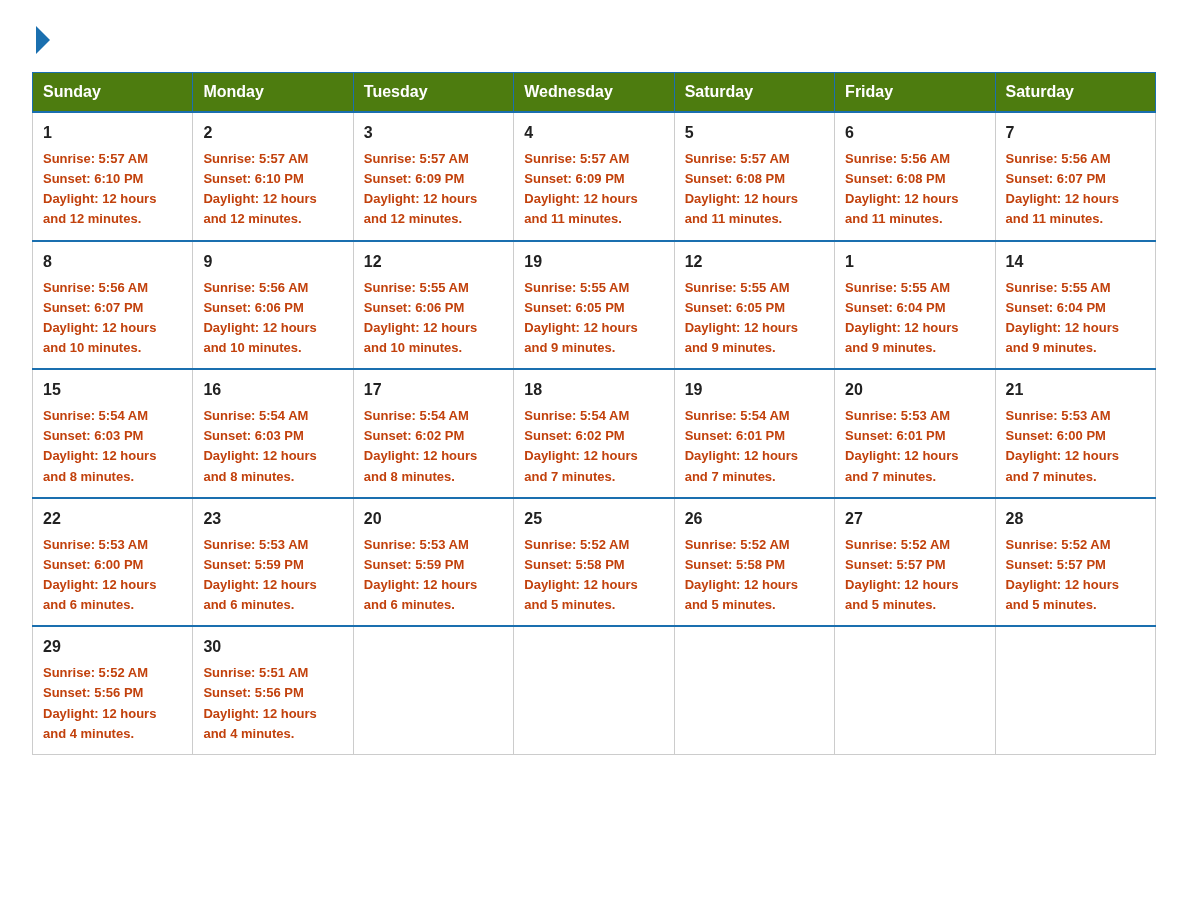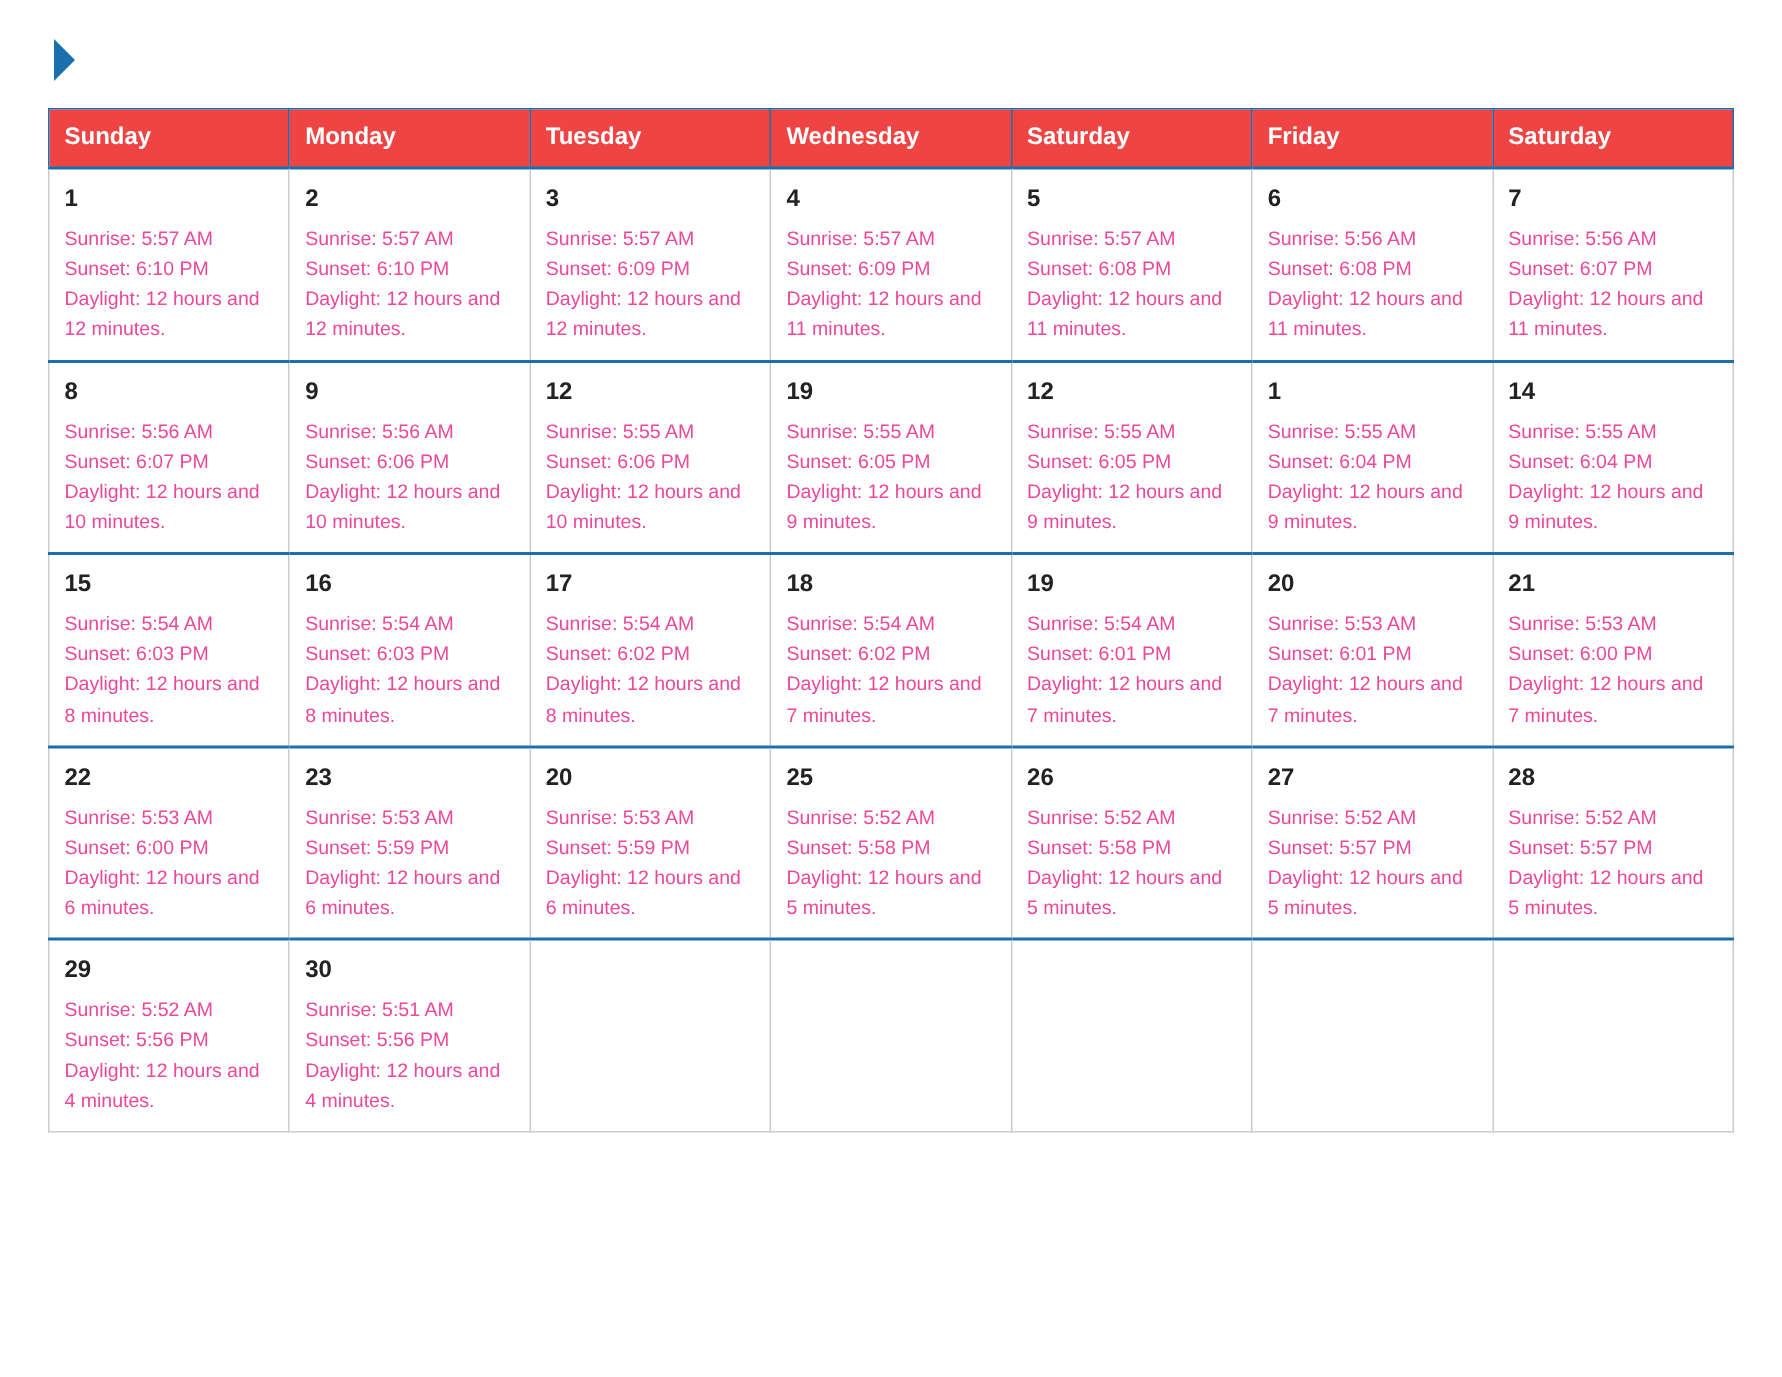--- a/index.html
+++ b/index.html
@@ -59,21 +59,21 @@
       font-size: 20px;
       color: #555;
       margin-top: 4px;
     }
     .calendar-table {
       width: 100%;
       border-collapse: collapse;
       border: 1px solid #aaa;
     }
     .calendar-table th {
-      background: #ef4444;
+      background: #4d7c0f;
       color: #fff;
       padding: 10px 10px;
       font-size: 16px;
       font-weight: 600;
       text-align: left;
       border: 1px solid #1a6faf;
     }
     .calendar-table td {
       vertical-align: top;
       padding: 8px 10px 10px 10px;
@@ -86,22 +86,23 @@
     }
     .day-number {
       font-size: 16px;
       font-weight: bold;
       color: #222;
       display: block;
       margin-bottom: 4px;
     }
     .day-info {
       font-size: 13px;
-      color: #ec4899;
+      color: #c2410c;
       line-height: 1.55;
+      font-weight: bold;
     }
     .calendar-table tr td {
       border-top: 2px solid #1a6faf;
     }
     .calendar-table tr:first-child td {
       border-top: 1px solid #ccc;
     }
     .calendar-table tbody tr:first-child td {
       border-top: 2px solid #1a6faf;
     }

